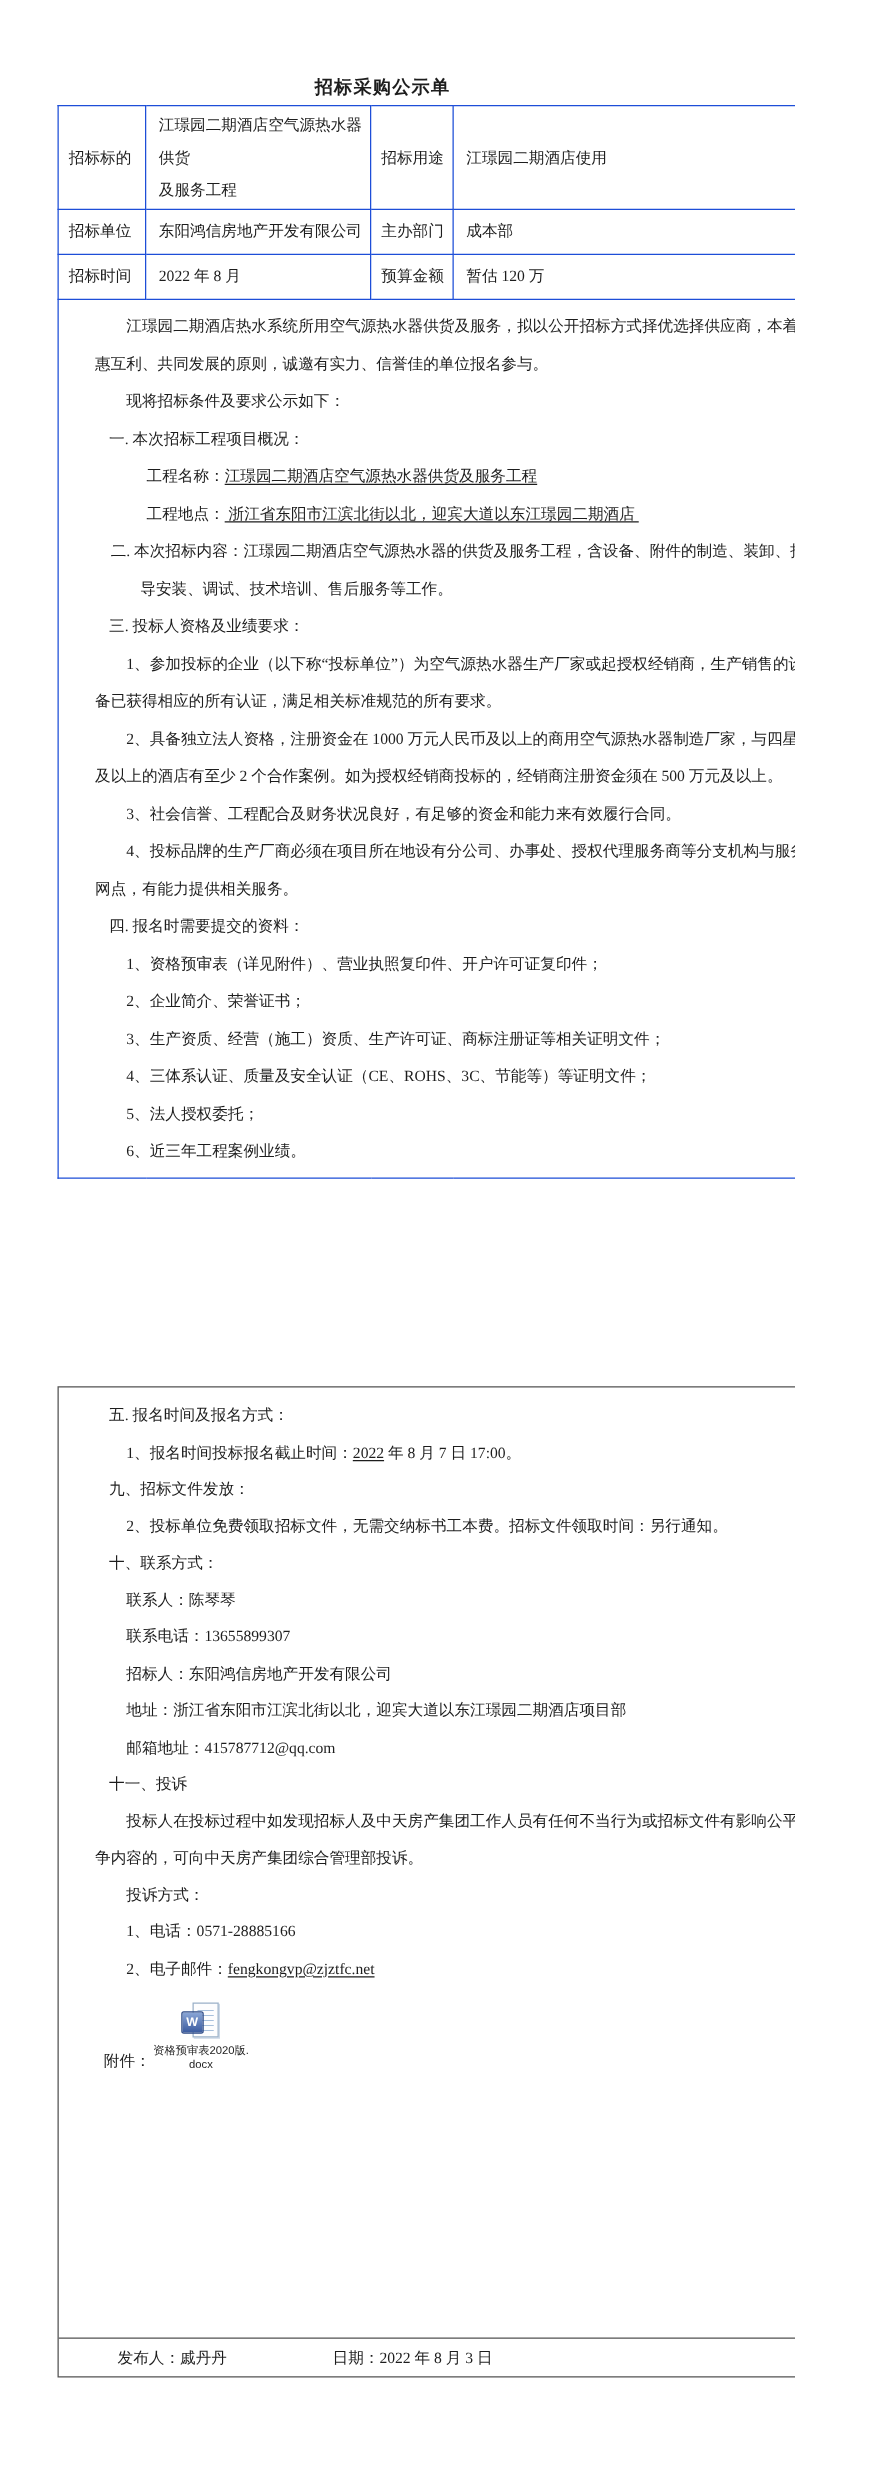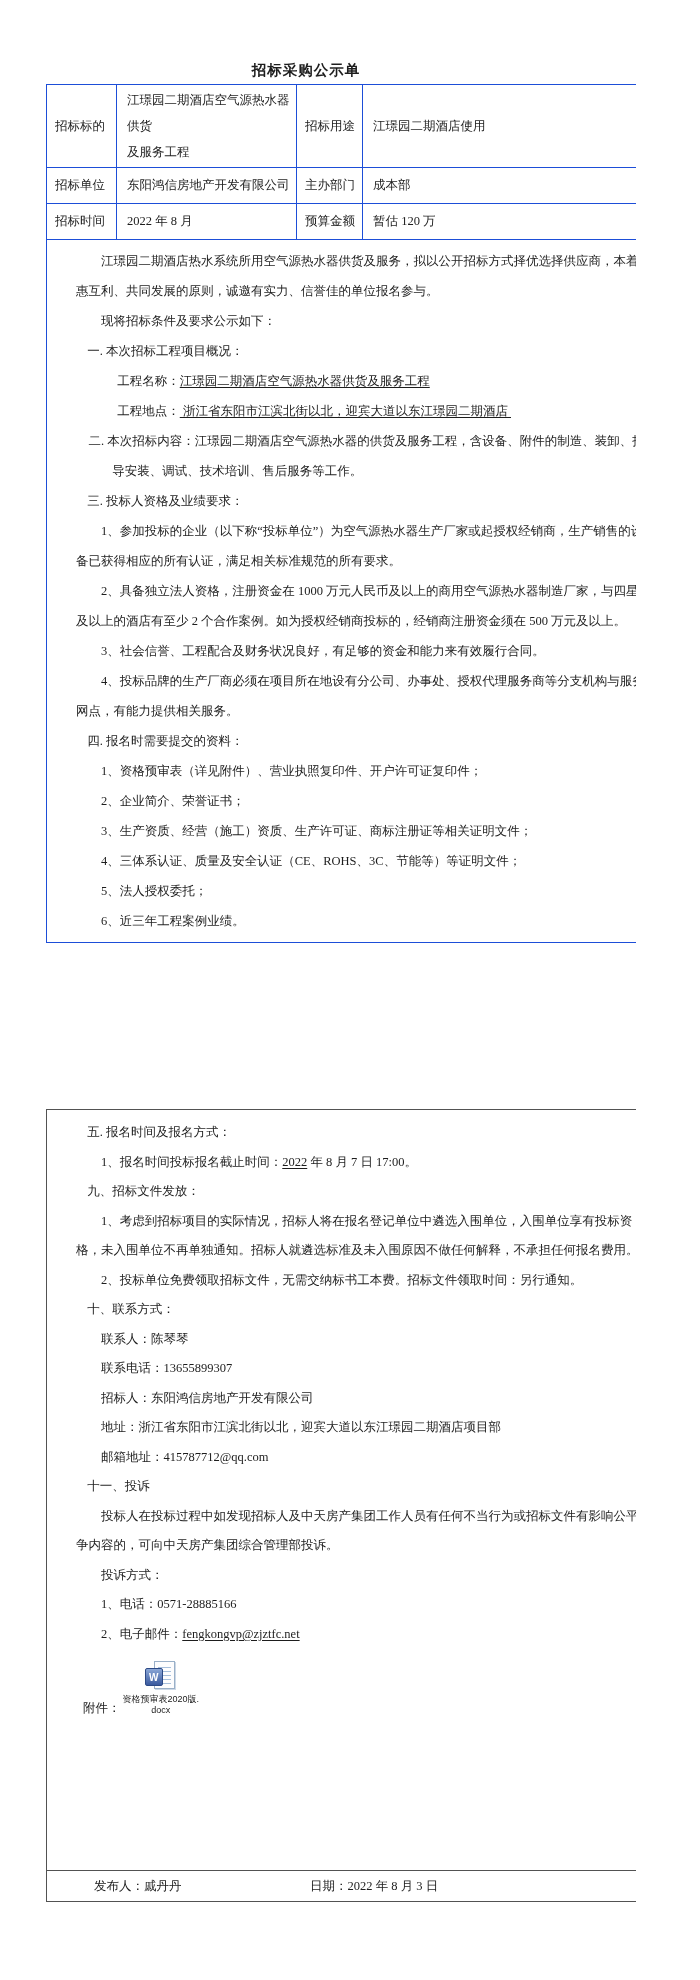--- a/index.html
+++ b/index.html
@@ -61,21 +61,20 @@
     display:flex;align-items:center;justify-content:center;
   }
   .attach-caption{
     font-size:9px;text-align:center;line-height:11px;color:#222;
     font-family:"Liberation Sans",sans-serif;
   }
 
   .footer-row{
     border-top:1px solid #525252;height:30px;display:flex;align-items:center;
     font-size:12.5px;
-    gap:44px;
   }
   .footer-left{margin-left:47px;width:172px;}
 </style>
 </head>
 <body>
 
 <div class="sheet">
 
   <div class="doc-title">招标采购公示单</div>
 
@@ -134,21 +133,20 @@
   </table>
 
   <div class="page-gap"></div>
 
   <div class="box2">
     <div class="box2-body">
       <div class="paras">
           <div class="para p-head"><span>五. 报名时间及报名方式：</span></div>
           <div class="para p-indent"><span>1、报名时间投标报名截止时间：</span><span class="u">2022</span><span> 年 8 月 7 日 17:00。</span></div>
           <div class="para p-head"><span>九、招标文件发放：</span></div>
-          <div class="para p-indent"><span>1、考虑到招标项目的实际情况，招标人将在报名登记单位中遴选入围单位，入围单位享有投标资格，未入围单位不再单独通知。招标人就遴选标准及未入围原因不做任何解释，不承担任何报名费用。</span></div>
           <div class="para p-indent"><span>2、投标单位免费领取招标文件，无需交纳标书工本费。招标文件领取时间：另行通知。</span></div>
           <div class="para p-head"><span>十、联系方式：</span></div>
           <div class="para p-indent"><span>联系人：陈琴琴</span></div>
           <div class="para p-indent"><span>联系电话：13655899307</span></div>
           <div class="para p-indent"><span>招标人：东阳鸿信房地产开发有限公司</span></div>
           <div class="para p-indent"><span>地址：浙江省东阳市江滨北街以北，迎宾大道以东江璟园二期酒店项目部</span></div>
           <div class="para p-indent"><span>邮箱地址：415787712@qq.com</span></div>
           <div class="para p-head"><span>十一、投诉</span></div>
           <div class="para p-indent"><span>投标人在投标过程中如发现招标人及中天房产集团工作人员有任何不当行为或招标文件有影响公平竞争内容的，可向中天房产集团综合管理部投诉。</span></div>
           <div class="para p-indent"><span>投诉方式：</span></div>

